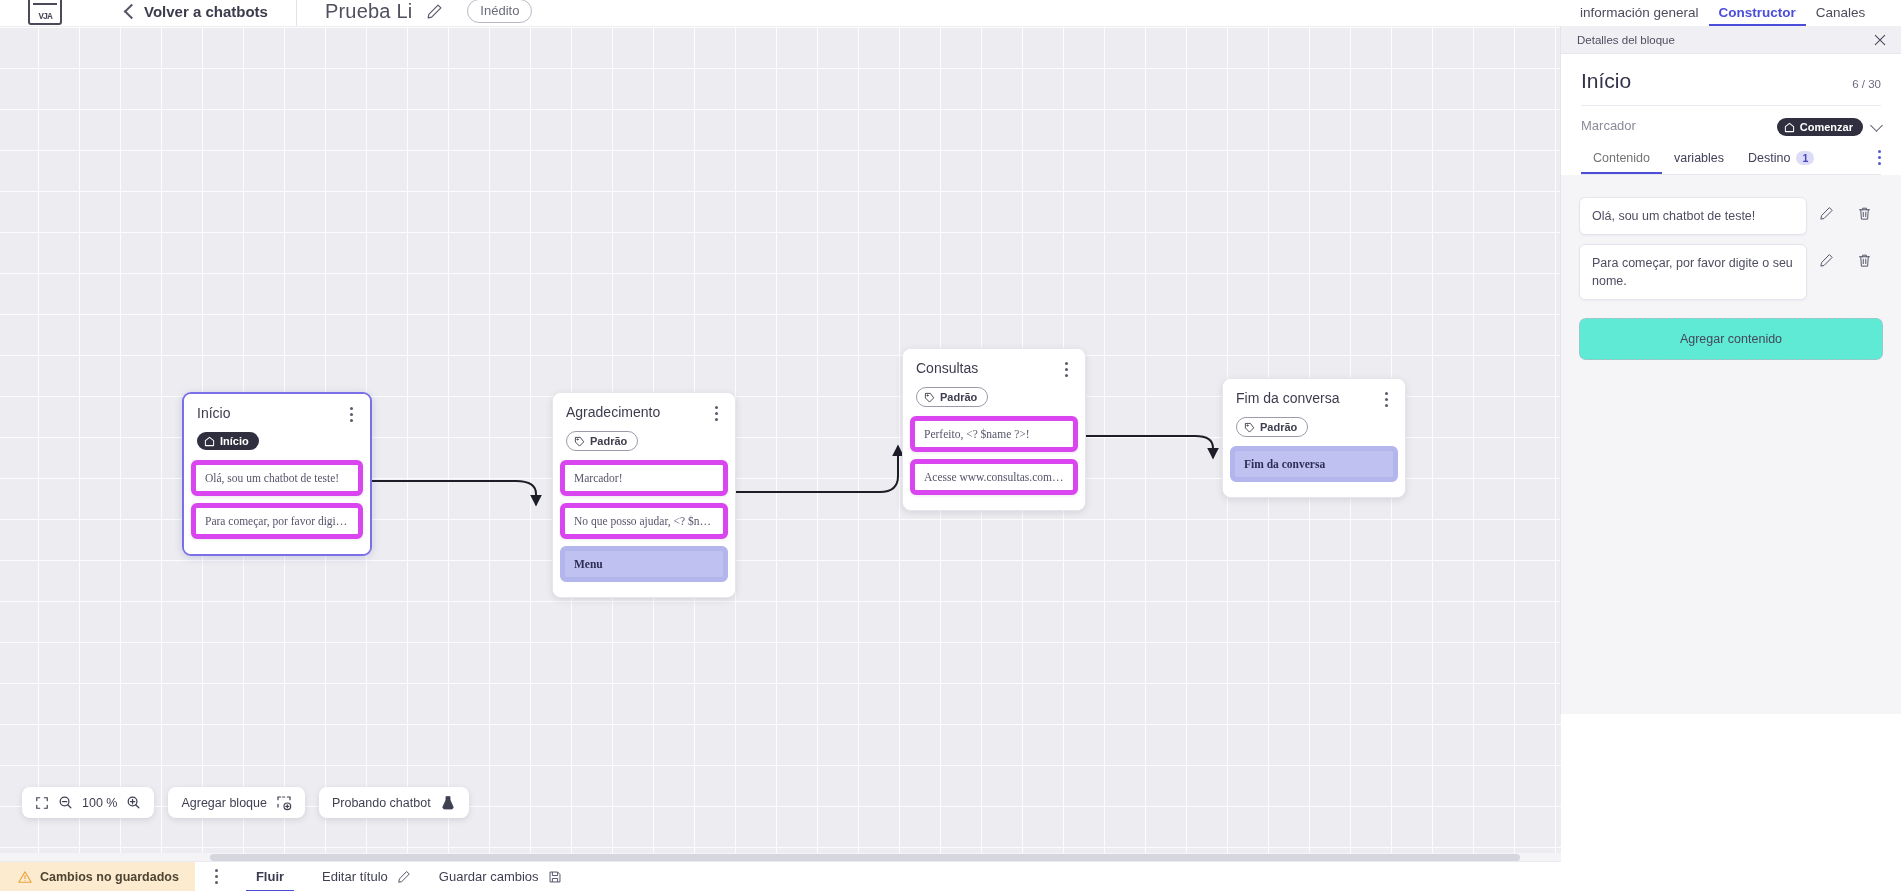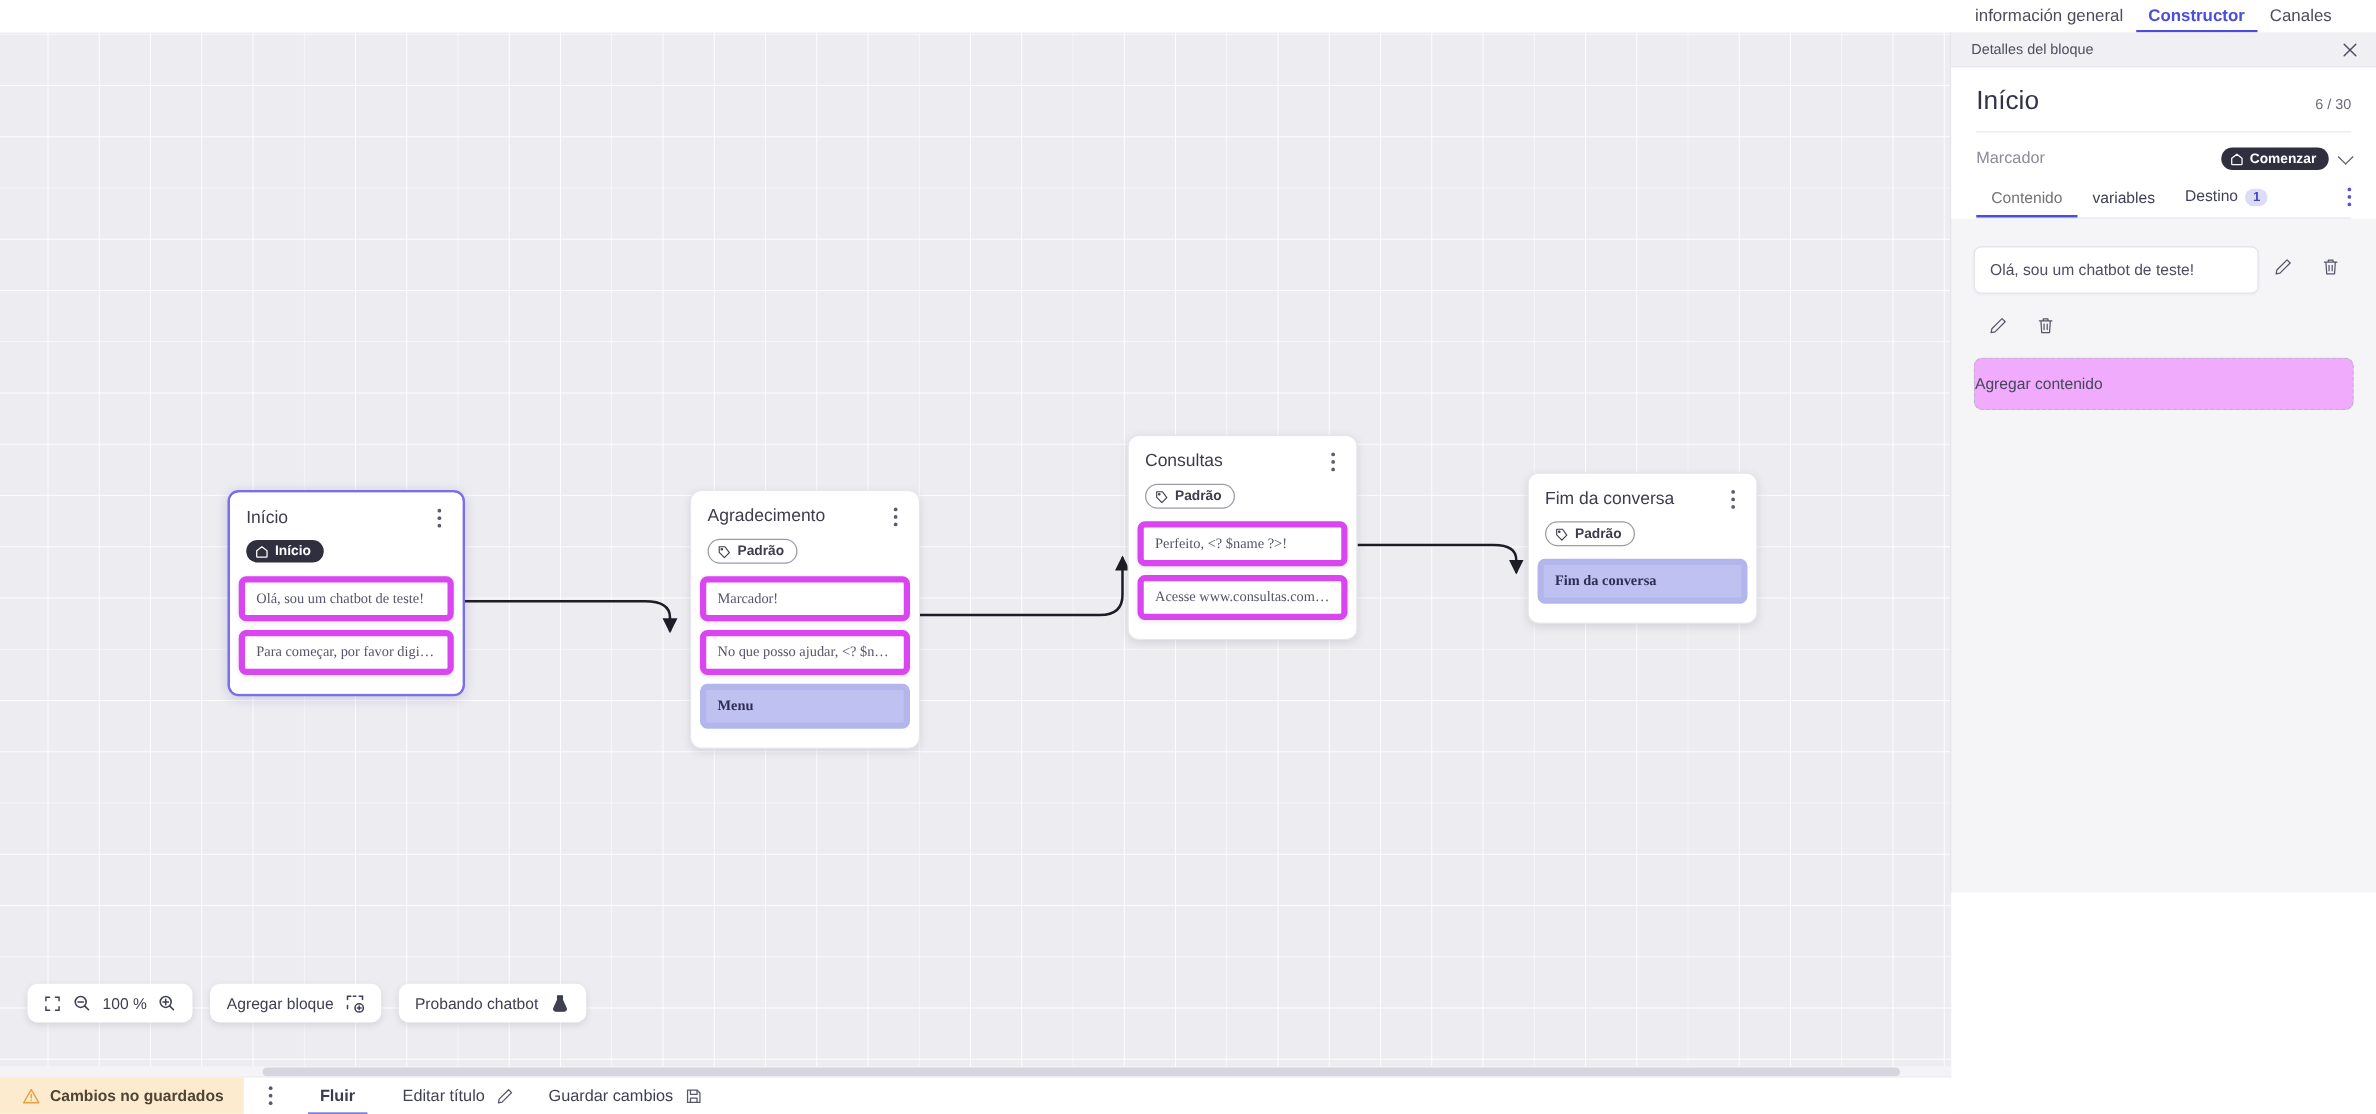--- a/index.html
+++ b/index.html
@@ -169,31 +169,46 @@
   .panel-body { padding: 22px 18px 0; }
   .content-row { display:flex; align-items:flex-start; gap:0; margin-bottom:9px;}
   .content-box {
     flex:1; background:#fff; border:1px solid #e4e4ec; border-radius:6px;
     padding: 9px 12px; font-size:12.5px; color:#4e4e62; line-height:18px;
     box-shadow: 0 1px 2px rgba(60,60,90,.05);
   }
   .row-act { width:38px; display:flex; justify-content:center; padding-top:9px;}
   .add-content {
     margin: 18px 0 0; height:42px; border:1px dashed #b6b6c4; border-radius:7px;
-    display:flex; align-items:center; font-size:12.5px; color:#46465c;
-    background:#f0abfc;
+    display:flex; align-items:center; justify-content:center; font-size:12.5px; color:#46465c;
+    background:#5eead4;
   }
   .panel-close { cursor:pointer; }
   svg { display:block; }
 </style>
 </head>
 <body>
 
 <div id="app">
 
+  <div class="topbar">
+    <div class="logo-box">
+      <span>VJA</span>
+    </div>
+    <div class="back-chevron"></div>
+    <div class="back-label">Volver a chatbots</div>
+    <div class="vdiv"></div>
+    <div class="doc-title">Prueba Li</div>
+    <div class="pencil-ic">
+      <svg width="17" height="17" viewBox="0 0 24 24" fill="none" stroke="#55556a" stroke-width="1.6" stroke-linecap="round" stroke-linejoin="round">
+          <path d="M17 3l4 4L8 20l-5 1 1-5z"></path>
+        </svg>
+    </div>
+    <div class="badge-unpub">Inédito</div>
+  </div>
 
   <div class="header-tabs">
     <div class="htab">información general</div>
     <div class="htab active">Constructor</div>
     <div class="htab">Canales</div>
   </div>
 
   <div class="canvas">
 
     <svg class="edges">
@@ -455,20 +470,21 @@
               <path d="M17 3l4 4L8 20l-5 1 1-5z"></path>
             </svg>
         </div>
         <div class="row-act">
           <svg width="15" height="15" viewBox="0 0 24 24" fill="none" stroke="#55556a" stroke-width="1.6" stroke-linecap="round" stroke-linejoin="round">
               <path d="M4 6h16M9 6V3.5h6V6M6 6l1 15h10l1-15M10 10v7M14 10v7"></path>
             </svg>
         </div>
       </div>
       <div class="content-row">
+        <div class="content-box">Para começar, por favor digite o seu nome.</div>
         <div class="row-act">
           <svg width="15" height="15" viewBox="0 0 24 24" fill="none" stroke="#55556a" stroke-width="1.6" stroke-linecap="round" stroke-linejoin="round">
               <path d="M17 3l4 4L8 20l-5 1 1-5z"></path>
             </svg>
         </div>
         <div class="row-act">
           <svg width="15" height="15" viewBox="0 0 24 24" fill="none" stroke="#55556a" stroke-width="1.6" stroke-linecap="round" stroke-linejoin="round">
               <path d="M4 6h16M9 6V3.5h6V6M6 6l1 15h10l1-15M10 10v7M14 10v7"></path>
             </svg>
         </div>

